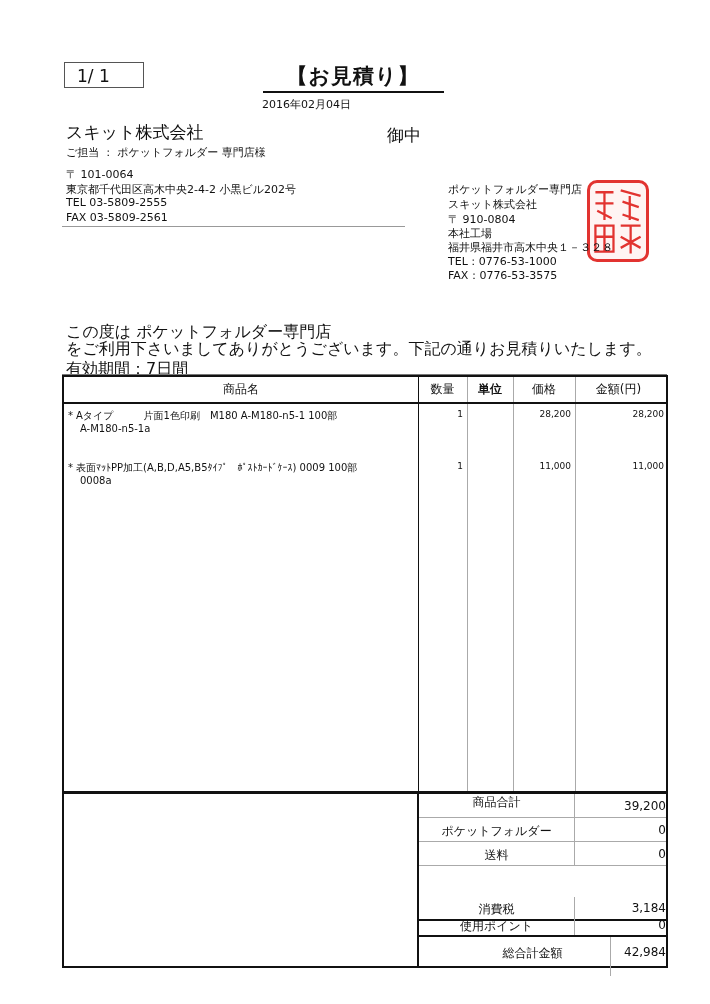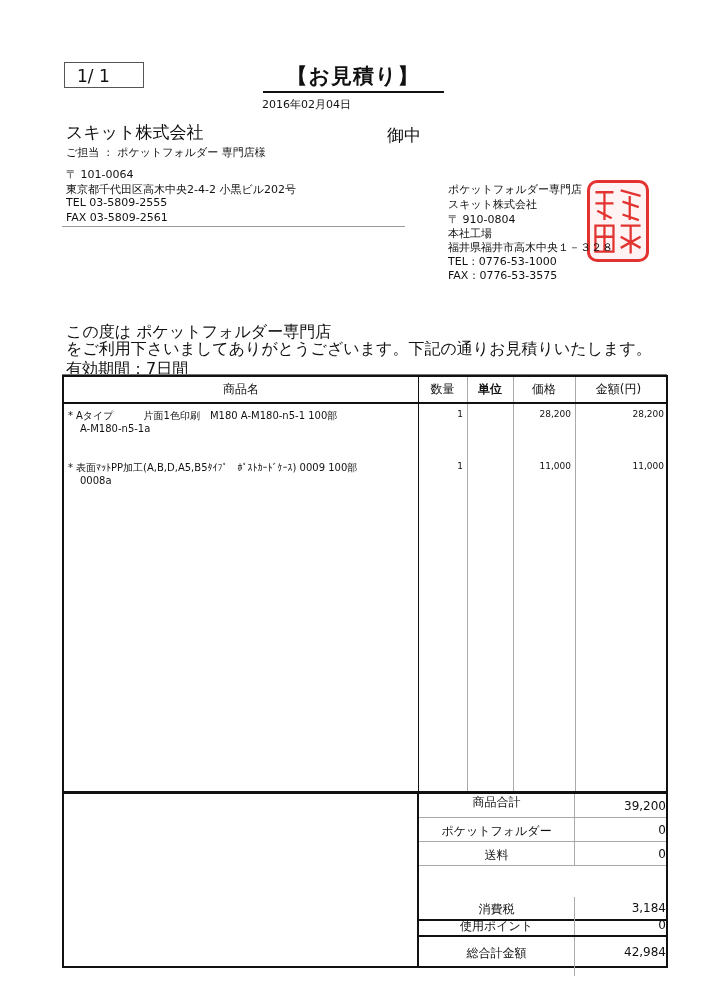--- a/index.html
+++ b/index.html
@@ -149,18 +149,18 @@
   <div class="sum-row thick" style="top:96px; height:22px;margin-top:7px;">
     <div class="sum-div"></div>
     <div class="sum-label" style="top:4px">消費税</div>
     <div class="sum-value" style="top:4px">3,184</div>
   </div>
   <div class="sum-row thick" style="top:120px; height:21px;">
     <div class="sum-div"></div>
     <div class="sum-label" style="top:4px">使用ポイント</div>
     <div class="sum-value" style="top:4px">0</div>
   </div>
-  <div class="sum-row" style="top:143px; height:39px; border-bottom:none;">
+  <div class="sum-row" style="top:143px; height:39px; border-bottom:none;margin-left:36px;">
     <div class="sum-div"></div>
     <div class="sum-label" style="top:8px">総合計金額</div>
     <div class="sum-value" style="top:8px">42,984</div>
   </div>
 </div>
 
 </body></html>

